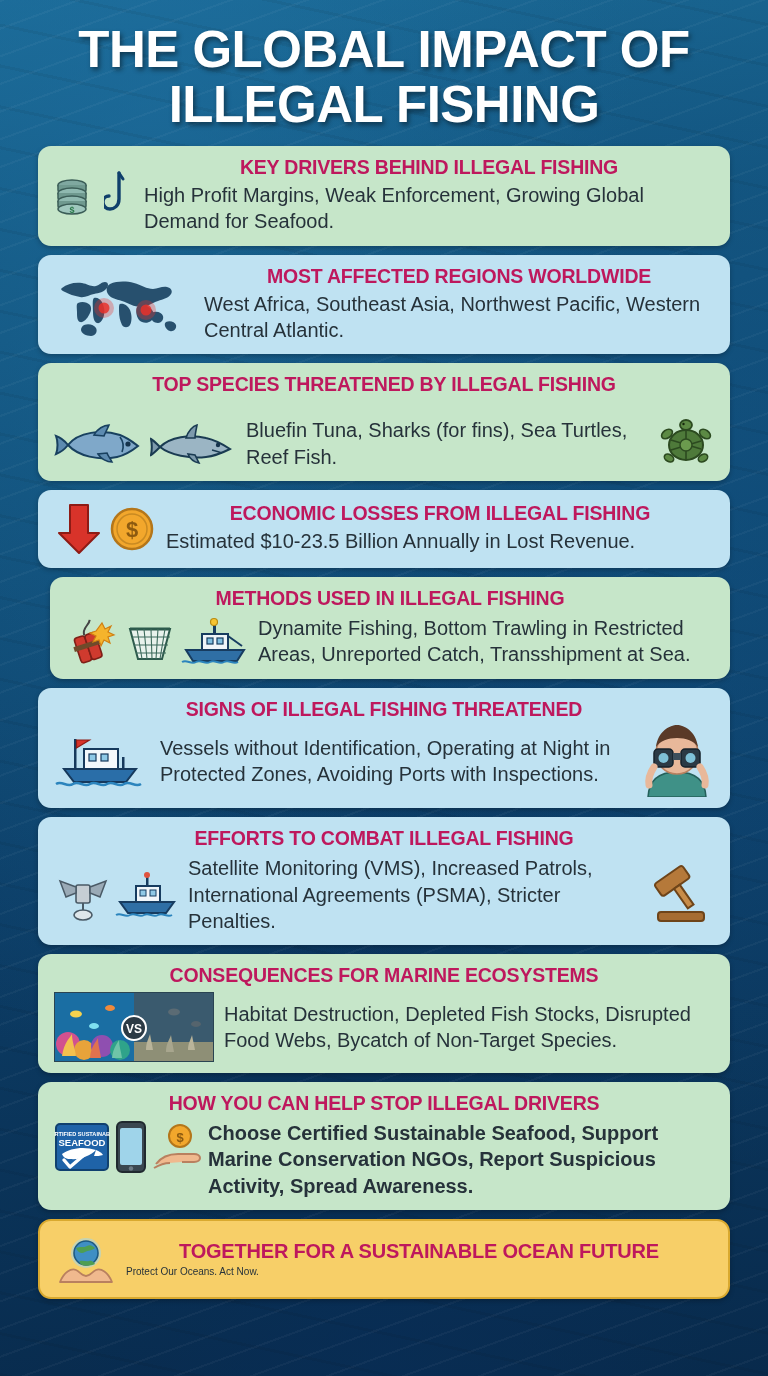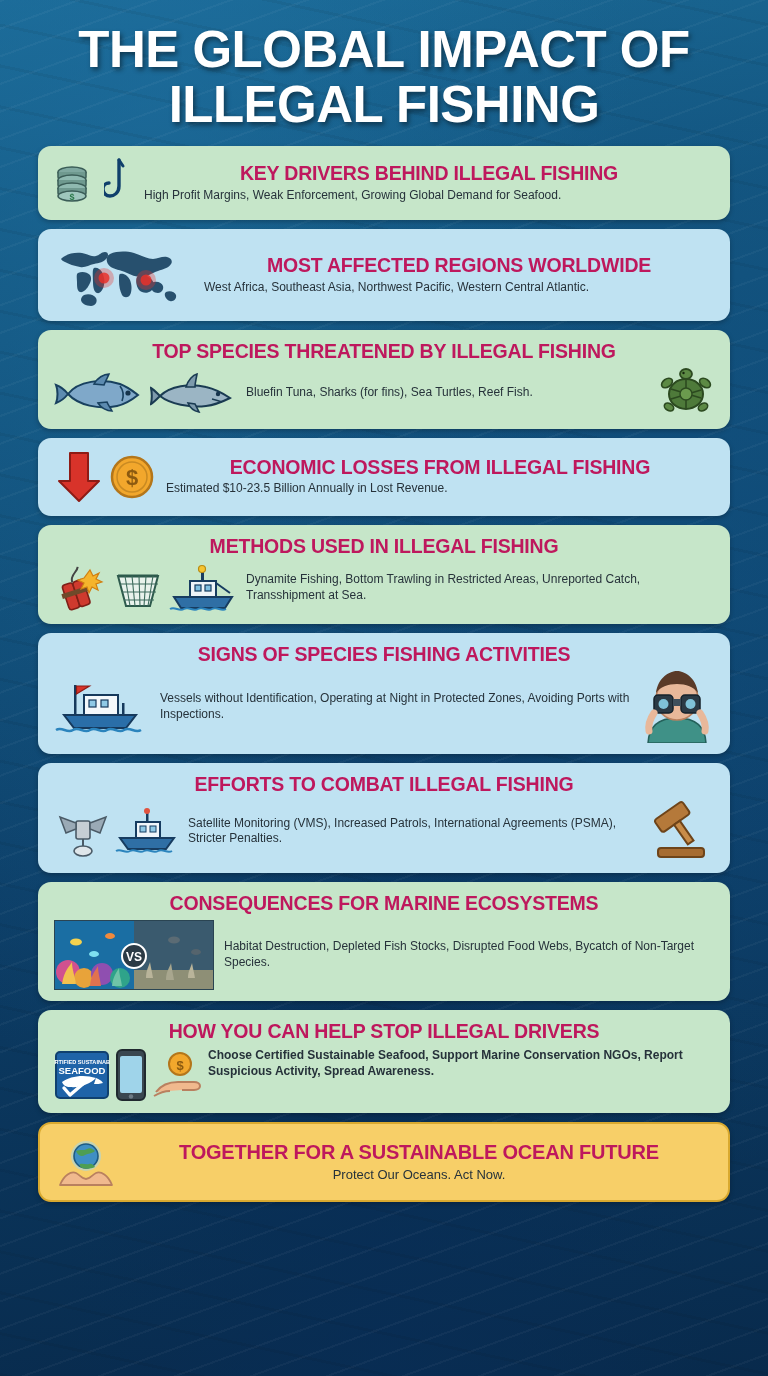--- a/index.html
+++ b/index.html
@@ -82,27 +82,26 @@
   .card-title {
     font-size: 19.5px;
     font-weight: bold;
     color: #be185d;
     text-align: center;
     line-height: 1.12;
     letter-spacing: -0.2px;
     margin-bottom: 3px;
   }
   .card-text {
-    font-size: 12px;
+    font-size: 20px;
     color: #26323a;
     line-height: 1.32;
   }
   .card.gold .card-text {
-    text-align: center;
-    font-size: 13px;
+    font-size: 10px;
   }
   .card.gold .card-title { font-size: 20px; }
 
   .icons-left, .icons-right {
     display: flex;
     align-items: center;
     gap: 4px;
     flex: 0 0 auto;
   }
 
@@ -170,21 +169,21 @@
             <circle cx="92" cy="40" r="5.5" fill="#e8312a" opacity="0.85"></circle>
           </svg>
         </span>
       </div>
       <div class="card-body">
         <div class="card-title">MOST AFFECTED REGIONS WORLDWIDE</div>
         <div class="card-text">West Africa, Southeast Asia, Northwest Pacific, Western Central Atlantic.</div>
       </div>
     </div>
 
-    <div class="card green" style="flex-direction:column;align-items:stretch;gap:2px;">
+    <div class="card green" style="flex-direction:column;align-items:stretch;gap:18px;">
       <div class="card-title">TOP SPECIES THREATENED BY ILLEGAL FISHING</div>
       <div style="display:flex;align-items:center;gap:10px;">
         <div class="icons-left">
           <span>
             <svg width="92" height="46" viewBox="0 0 92 46">
               <path d="M14 24c10-13 34-16 52-10 8 3 14 8 18 11-5 4-12 9-21 11-18 4-39-1-49-12z" fill="#7fa8c9" stroke="#18405f" stroke-width="2"></path>
               <path d="M14 24c-4-5-9-8-12-9 2 5 2 13 0 18 3-1 8-4 12-9z" fill="#5d8bb0" stroke="#18405f" stroke-width="2"></path>
               <path d="M40 14c3-6 10-10 15-10-2 5-4 8-5 11z" fill="#5d8bb0" stroke="#18405f" stroke-width="1.6"></path>
               <path d="M44 33c3 5 9 8 14 8-2-4-4-6-5-9z" fill="#5d8bb0" stroke="#18405f" stroke-width="1.6"></path>
               <circle cx="74" cy="23" r="2.6" fill="#16344c"></circle>
@@ -235,21 +234,21 @@
             <text x="24" y="32" font-size="22" font-family="Liberation Sans, sans-serif" font-weight="bold" fill="#8c5a10" text-anchor="middle">$</text>
           </svg>
         </span>
       </div>
       <div class="card-body">
         <div class="card-title">ECONOMIC LOSSES FROM ILLEGAL FISHING</div>
         <div class="card-text">Estimated $10-23.5 Billion Annually in Lost Revenue.</div>
       </div>
     </div>
 
-    <div class="card green" style="flex-direction:column;align-items:stretch;gap:2px;">
+    <div class="card green" style="flex-direction:column;align-items:stretch;gap:2px;margin-left:12px;">
       <div class="card-title">METHODS USED IN ILLEGAL FISHING</div>
       <div style="display:flex;align-items:center;gap:8px;">
         <div class="icons-left">
           <span>
             <svg width="54" height="48" viewBox="0 0 54 48">
               <g transform="rotate(-18 27 26)">
                 <rect x="10" y="16" width="11" height="26" rx="3" fill="#cf3a2e" stroke="#7e1f17" stroke-width="1.6"></rect>
                 <rect x="21" y="16" width="11" height="26" rx="3" fill="#cf3a2e" stroke="#7e1f17" stroke-width="1.6"></rect>
                 <rect x="7" y="24" width="28" height="5" fill="#6f4a2a"></rect>
                 <path d="M21 16c0-8 8-8 10-13" fill="none" stroke="#444" stroke-width="2"></path>
@@ -278,21 +277,21 @@
               <path d="M48 20l14 10" stroke="#173c60" stroke-width="2" fill="none"></path>
               <path d="M2 46c5-3 9 3 14 0s9 3 14 0 9 3 14 0 9 3 14 0" fill="none" stroke="#2b84bd" stroke-width="2"></path>
             </svg>
           </span>
         </div>
         <div class="card-text" style="flex:1;">Dynamite Fishing, Bottom Trawling in Restricted Areas, Unreported Catch, Transshipment at Sea.</div>
       </div>
     </div>
 
     <div class="card blue" style="flex-direction:column;align-items:stretch;gap:2px;">
-      <div class="card-title">SIGNS OF SPECIES FISHING ACTIVITIES</div>
+      <div class="card-title">SIGNS OF ILLEGAL FISHING THREATENED</div>
       <div style="display:flex;align-items:center;gap:10px;">
         <div class="icons-left">
           <span>
             <svg width="96" height="60" viewBox="0 0 96 60">
               <path d="M10 38h72l-10 13H20z" fill="#2a6ea8" stroke="#16395c" stroke-width="2"></path>
               <rect x="30" y="18" width="34" height="20" fill="#f4f8fb" stroke="#16395c" stroke-width="2"></rect>
               <rect x="35" y="23" width="7" height="7" fill="#8fc9e6" stroke="#16395c" stroke-width="1.2"></rect>
               <rect x="47" y="23" width="7" height="7" fill="#8fc9e6" stroke="#16395c" stroke-width="1.2"></rect>
               <rect x="20" y="8" width="2.5" height="30" fill="#16395c"></rect>
               <path d="M22.5 9h13l-13 8z" fill="#d8332a" stroke="#8e1b15" stroke-width="1.2"></path>

